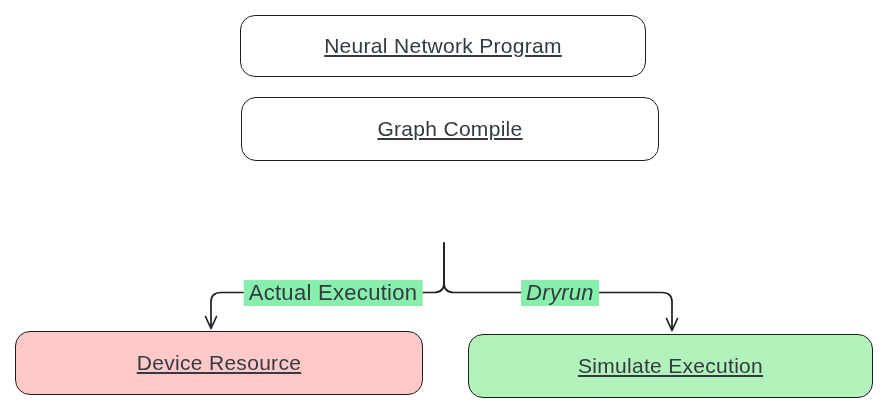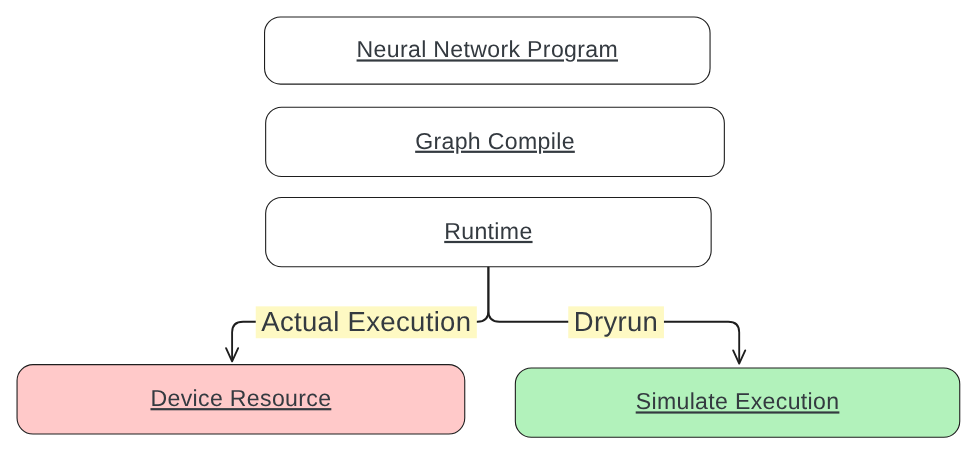--- a/index.html
+++ b/index.html
@@ -38,47 +38,46 @@
     text-decoration: underline;
   }
   .node-nn { left: 240px; top: 15px;  width: 406px; height: 62px; }
   .node-gc { left: 241px; top: 97px;  width: 418px; height: 64px; }
   .node-rt { left: 241px; top: 179px; width: 406px; height: 64px; }
   .node-dr { left: 15px;  top: 331px; width: 408px; height: 64px; }
   .node-se { left: 468px; top: 334px; width: 405px; height: 64px; }
   .edge-label {
     position: absolute;
     transform: translate(-50%, -50%);
-    background: #fef9c3;
+    background: #86efac;
     padding: 0 5px;
-    font-size: 25px;
+    font-size: 22px;
     letter-spacing: 0.3px;
     color: #343a40;
     white-space: nowrap;
   }
   .edge-label-actual { left: 333px; top: 293px; }
-  .edge-label-dryrun { left: 560px; top: 293px; }
+  .edge-label-dryrun { left: 560px; top: 293px; font-style: italic; }
 </style>
 </head>
 <body>
 
 <div class="canvas">
 
   <svg class="edges-svg" viewBox="0 0 886 410" fill="none" stroke="#1e1e1e" stroke-width="1.7" stroke-linecap="round" stroke-linejoin="round">
     <path d="M 444 243 L 444 283 Q 444 292.5 434 292.5 L 221 292.5 Q 211 292.5 211 302 L 211 327"></path>
     <path d="M 205.5 316.5 L 211 328.5 L 216.5 316.5"></path>
     <path d="M 444 243 L 444 283 Q 444 292.5 454 292.5 L 662 292.5 Q 672 292.5 672 302 L 672 329"></path>
     <path d="M 666.5 318.5 L 672 330.5 L 677.5 318.5"></path>
   </svg>
 
   <div class="node node-nn">Neural Network Program</div>
 
   <div class="node node-gc">Graph Compile</div>
 
-  <div class="node node-rt">Runtime</div>
 
   <div class="node node-se" style="background-color: rgb(178, 242, 187);">Simulate Execution</div>
 
   <div class="node node-dr" style="background-color: rgb(255, 201, 201);">Device Resource</div>
 
   <div class="edge-label edge-label-actual">Actual Execution</div>
 
   <div class="edge-label edge-label-dryrun">Dryrun</div>
 
 </div>

